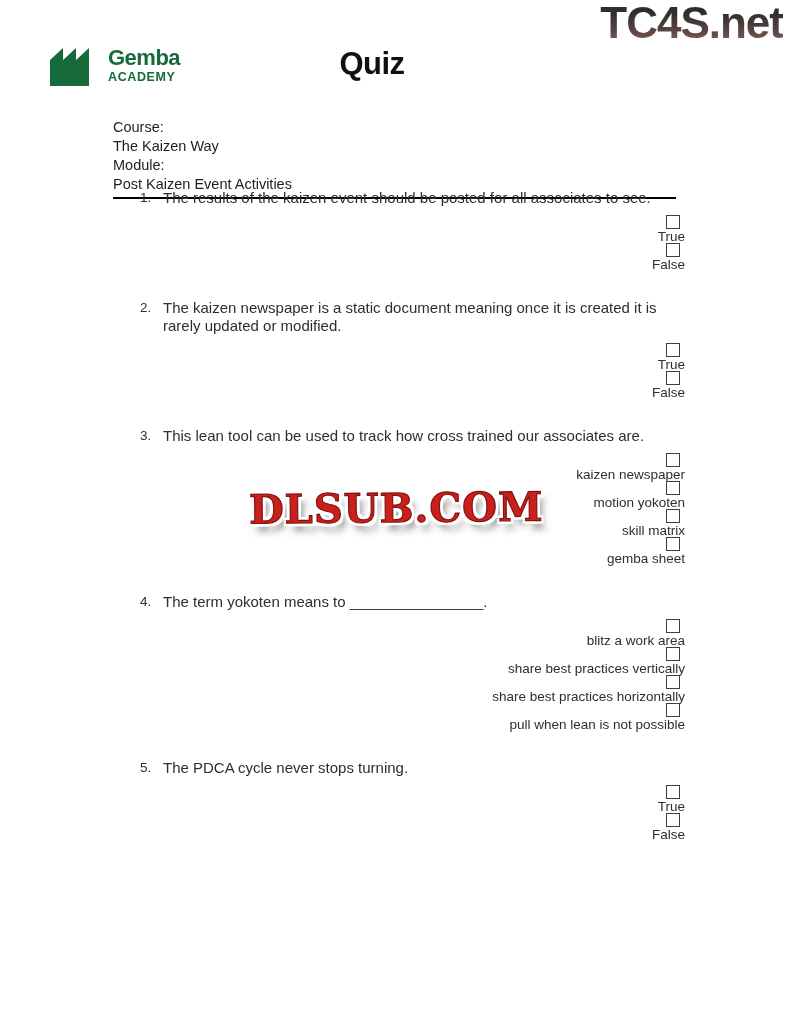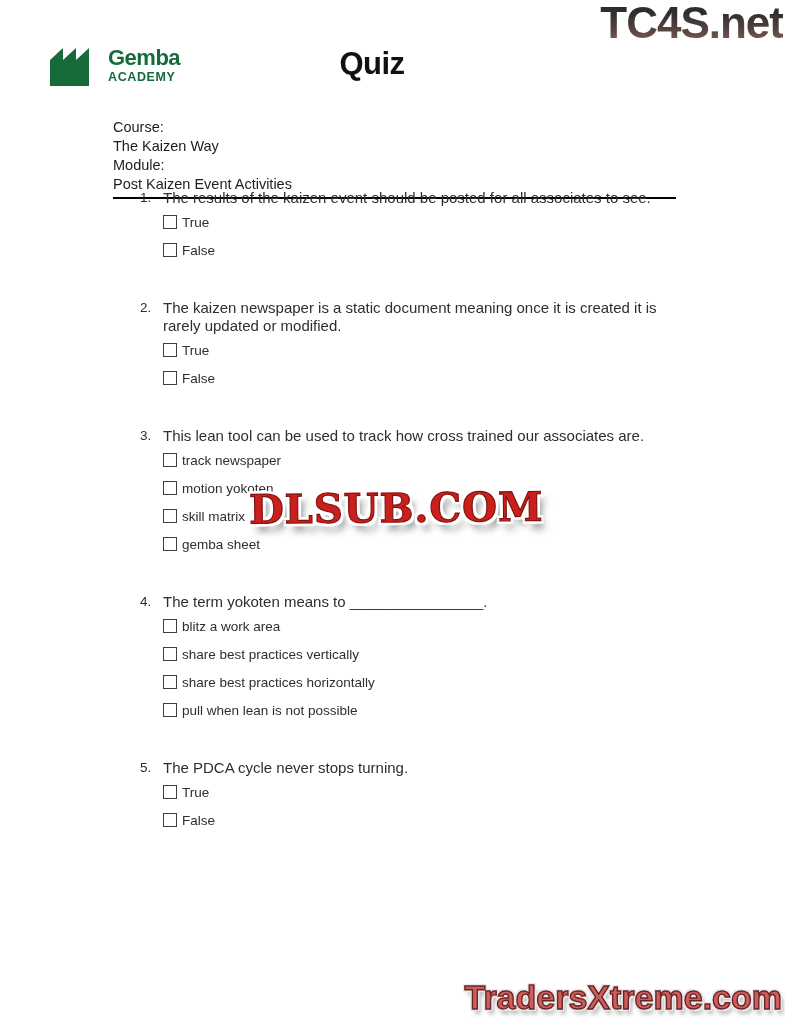--- a/index.html
+++ b/index.html
@@ -48,21 +48,21 @@
   .meta-row{line-height:19px;display:flex;flex-direction:column;}
   .meta-label{display:inline-block;width:97px;}
 
   
   .questions{position:absolute;left:140px;top:189px;width:545px;}
   .q{margin:0;}
   .q-head{display:flex;margin-bottom:8px;}
   .q-num{width:23px;flex:0 0 23px;font-size:13.5px;line-height:18px;}
   .q-text{font-size:15px;line-height:18px;width:515px;}
   .q-opts{margin-left:23px;margin-bottom:28px;}
-  .opt{display:flex;align-items:flex-start;height:28px;cursor:default;}
+  .opt{display:flex;align-items:flex-end;height:28px;cursor:default;flex-direction:column;}
   .cb{
     width:12px;height:12px;flex:0 0 12px;
     border:1px solid #3f3f3f;background:#fff;margin-right:5px;
   }
   .opt-label{font-size:13.5px;color:#2e2e2e;}
 
   
   .dlsub{
     position:absolute;left:249px;top:484px;
     font-family:"DejaVu Serif", serif;
@@ -157,21 +157,21 @@
     </div>
 
     <div class="q">
       <div class="q-head">
         <span class="q-num">3.</span>
         <span class="q-text">This lean tool can be used to track how cross trained our associates are.</span>
       </div>
       <div class="q-opts">
         <div class="opt">
           <span class="cb"></span>
-          <span class="opt-label">track newspaper</span>
+          <span class="opt-label">kaizen newspaper</span>
         </div>
         <div class="opt">
           <span class="cb"></span>
           <span class="opt-label">motion yokoten</span>
         </div>
         <div class="opt">
           <span class="cb"></span>
           <span class="opt-label">skill matrix</span>
         </div>
         <div class="opt">
@@ -220,15 +220,14 @@
           <span class="cb"></span>
           <span class="opt-label">False</span>
         </div>
       </div>
     </div>
 
   </div>
 
   <div class="dlsub">DLSUB.COM</div>
 
-  <div class="traders">TradersXtreme.com</div>
 
 </div>
 
 </body></html>

